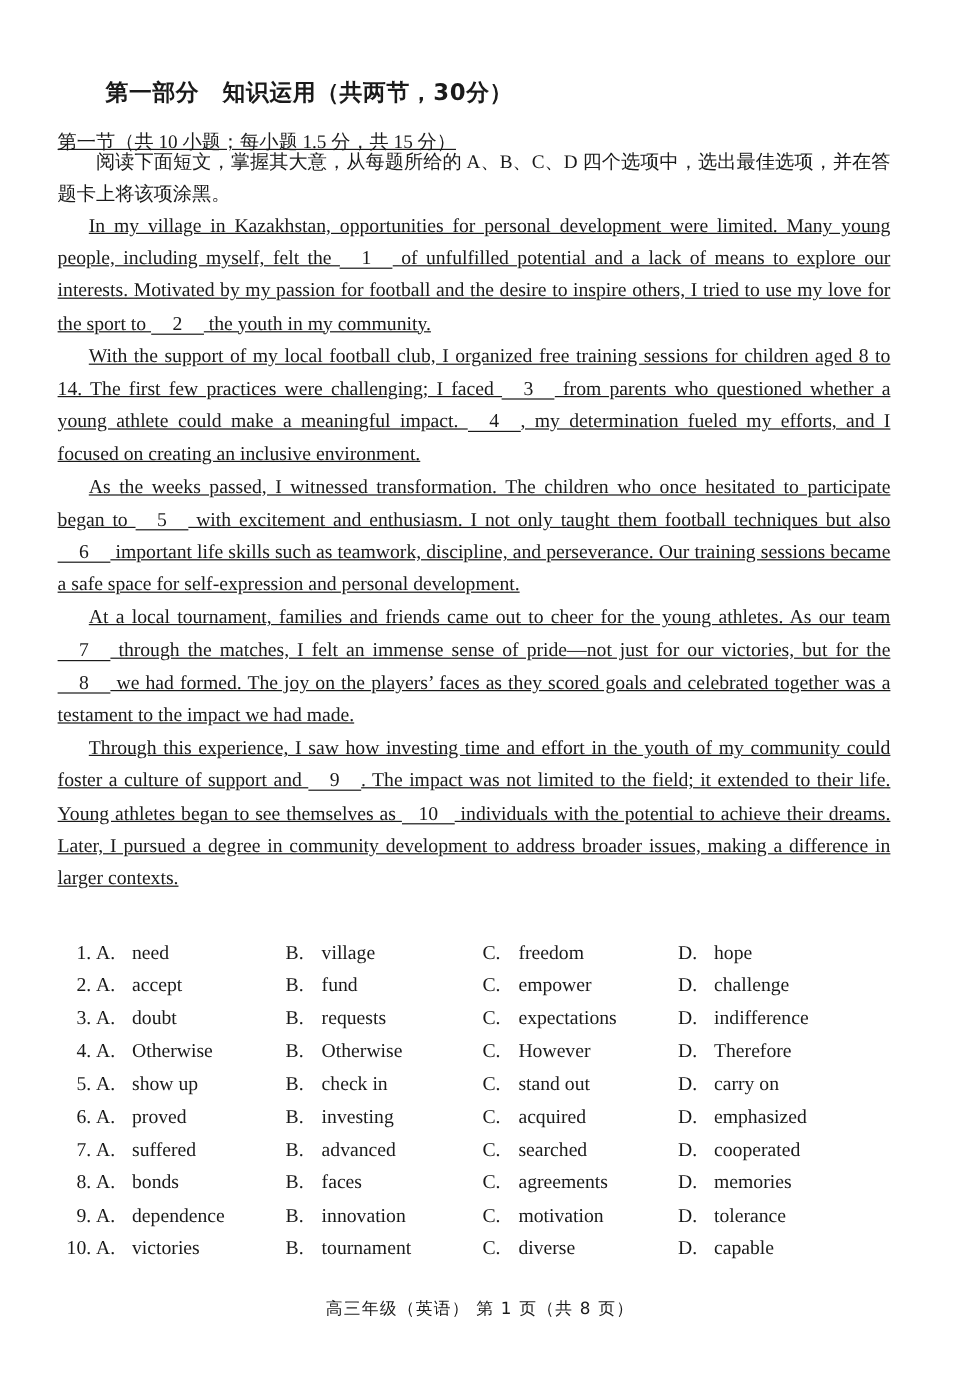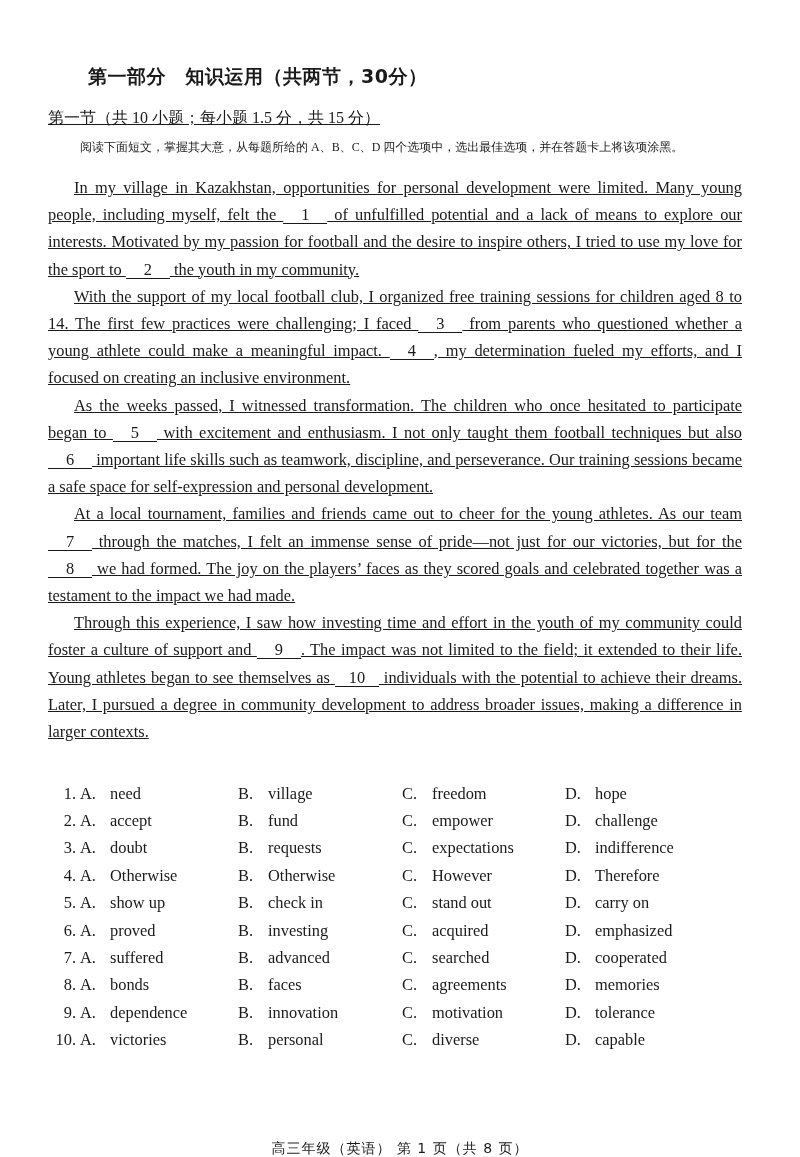--- a/index.html
+++ b/index.html
@@ -12,22 +12,22 @@
   .part-title {
     position: absolute; top: 64px; left: 0;
     font-family: "DejaVu Sans", sans-serif; font-weight: bold;
     font-size: 19px; letter-spacing: 0.5px; white-space: nowrap; margin-left: 40px;
   }
   .section-title {
     position: absolute; top: 108px; left: 0;
     font-size: 16px; white-space: nowrap; text-decoration: underline;
   }
   .instructions {
-    position: absolute; top: 134px; left: 0; width: 694px;
-    font-size: 12px; line-height: 27px; text-indent: 32px;
+    position: absolute; top: 122px; left: 0; width: 694px;
+    font-size: 16px; line-height: 27px; text-indent: 32px;
     text-align: justify;
   }
   .passage { position: absolute; top: 174px; left: 0; width: 694px; text-decoration: underline; }
   .para {
     font-size: 16.4px; line-height: 27.2px; text-indent: 26px;
     text-align: justify; margin: 0;
   }
   .blank {
     display: inline-block; min-width: 40px; text-align: center;
     border-bottom: 1px solid #1a1a1a; line-height: 17px; text-indent: 0;
@@ -36,21 +36,21 @@
   .options { position: absolute; top: 780px; left: 0; width: 700px; }
   .opt-row { display: flex; height: 27.4px; align-items: center; font-size: 16.4px; }
   .qnum { width: 28px; text-align: right; padding-right: 4px; }
   .opt { display: flex; }
   .opt .letter { width: 30px; }
   .opt-a { width: 158px; }
   .opt-b { width: 164px; }
   .opt-c { width: 163px; }
   .opt-d { width: 160px; }
   .footer {
-    position: absolute; top: 1140px; left: 0; width: 800px; text-align: center;
+    position: absolute; top: 1082px; left: 0; width: 800px; text-align: center;
     font-family: "DejaVu Sans", sans-serif; font-size: 14px; letter-spacing: 1px;
   }
 </style>
 </head>
 <body>
 
 <div class="page">
   <div class="part-title">第一部分　知识运用（共两节，30分）</div>
   <div class="section-title">第一节（共 10 小题；每小题 1.5 分，共 15 分）</div>
   <div class="instructions">阅读下面短文，掌握其大意，从每题所给的 A、B、C、D 四个选项中，选出最佳选项，并在答题卡上将该项涂黑。</div>
@@ -246,21 +246,21 @@
         </span>
       </div>
       <div class="opt-row">
         <span class="qnum">10.</span>
         <span class="opt opt-a">
           <span class="letter">A.</span>
           <span>victories</span>
         </span>
         <span class="opt opt-b">
           <span class="letter">B.</span>
-          <span>personal</span>
+          <span>tournament</span>
         </span>
         <span class="opt opt-c">
           <span class="letter">C.</span>
           <span>diverse</span>
         </span>
         <span class="opt opt-d">
           <span class="letter">D.</span>
           <span>capable</span>
         </span>
       </div>

